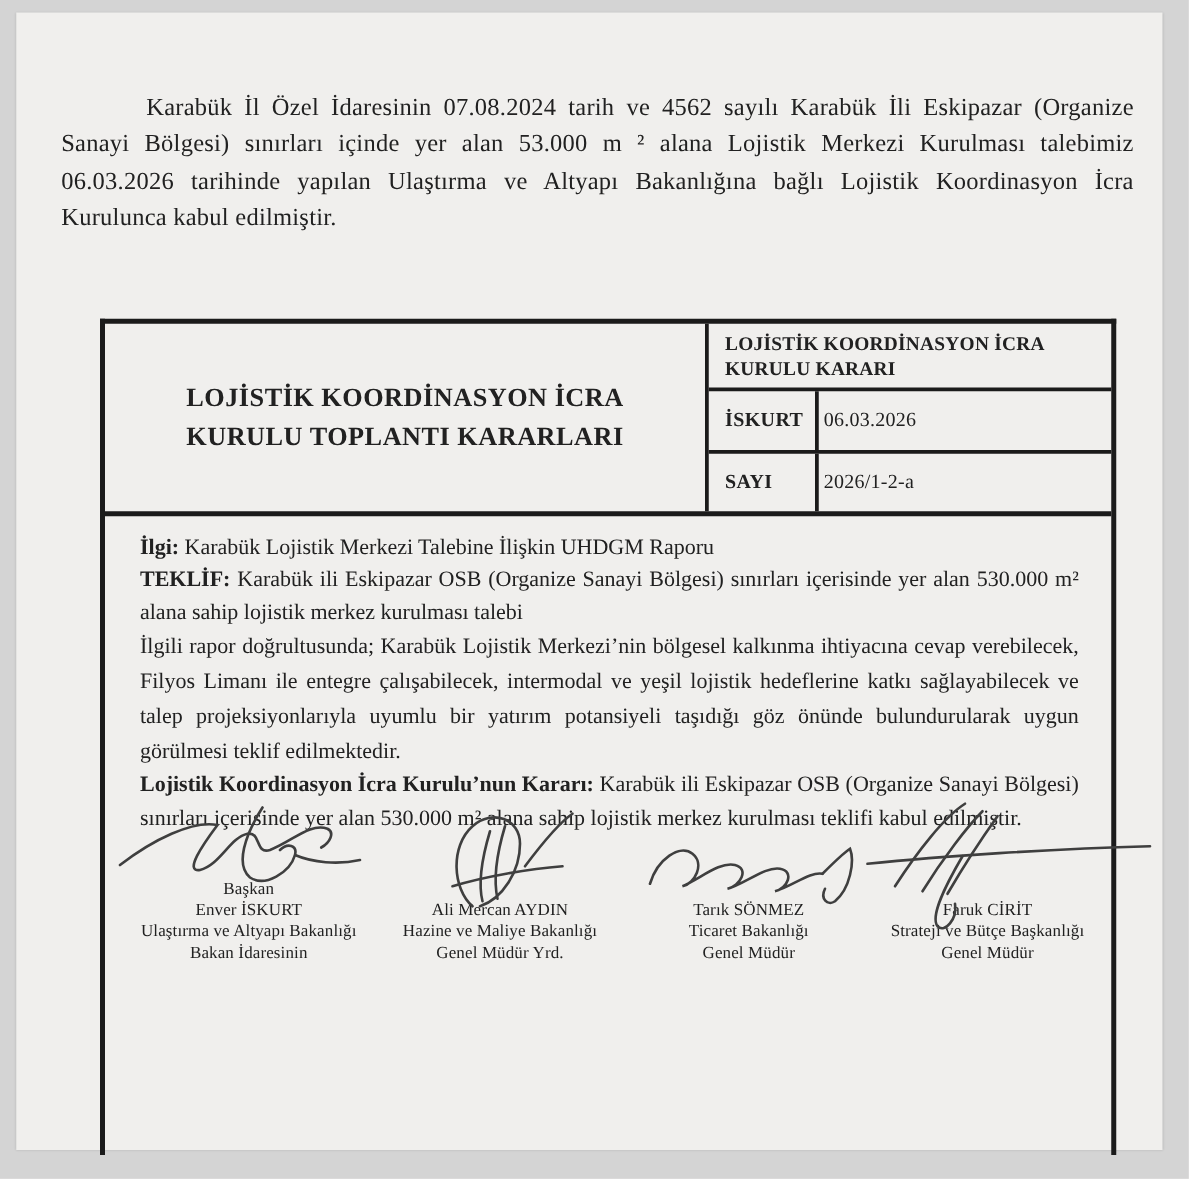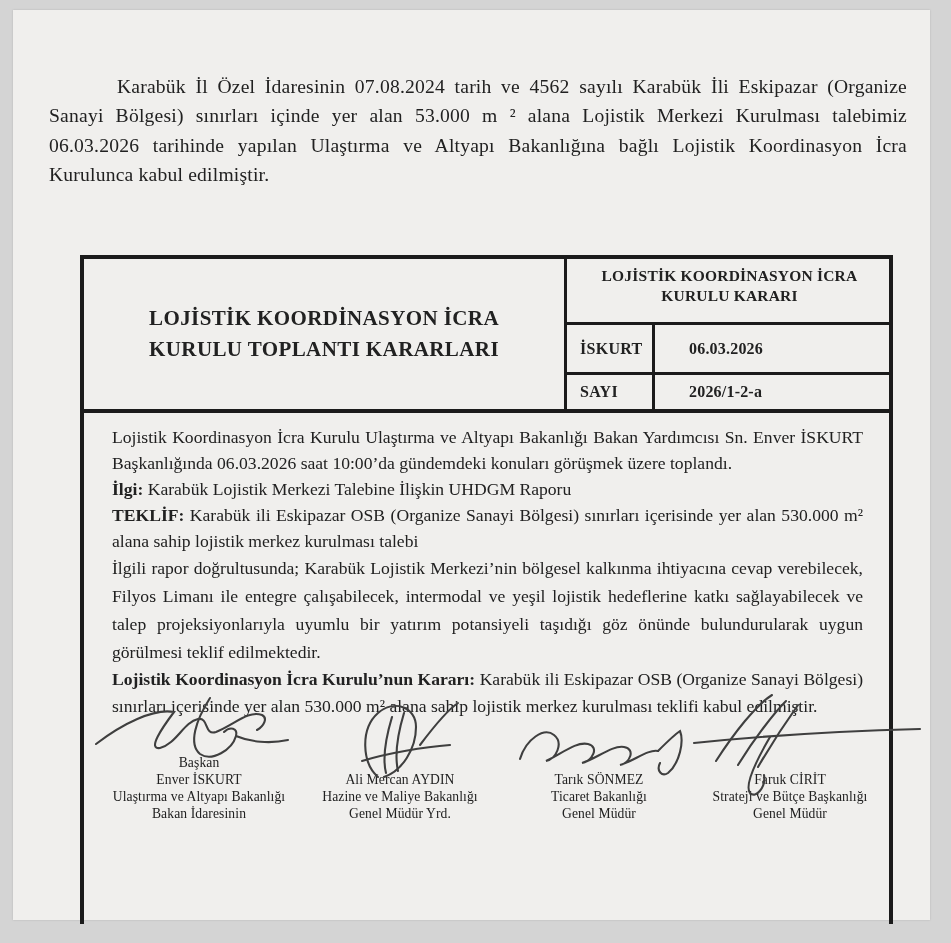--- a/index.html
+++ b/index.html
@@ -38,34 +38,34 @@
     display:flex;height:150px;border-bottom:4px solid var(--line);
   }
   .t-title{
     width:483px;flex:0 0 483px;border-right:3px solid var(--line);
     display:flex;align-items:center;justify-content:center;text-align:center;
     font-weight:bold;font-size:21px;line-height:31px;letter-spacing:.4px;
     padding:0 28px;box-sizing:border-box;
   }
   .t-meta{flex:1;display:flex;flex-direction:column;}
   .t-meta-row1{
-    height:66px;border-bottom:3px solid var(--line);
+    height:54px;border-bottom:3px solid var(--line);
     font-weight:bold;font-size:15.5px;line-height:20px;
-    padding:7px 10px 0 13px;box-sizing:border-box;letter-spacing:.2px;text-align:center;
+    padding:7px 10px 0 13px;box-sizing:border-box;letter-spacing:.2px;
   }
   .t-meta-row{display:flex;border-bottom:3px solid var(--line);height:47px;}
   .t-meta-row:last-child{border-bottom:none;flex:1;}
   .t-meta-label{
     width:88px;flex:0 0 88px;border-right:3px solid var(--line);
     display:flex;align-items:center;padding-left:13px;box-sizing:border-box;
     font-weight:bold;font-size:16px;letter-spacing:.3px;
   }
   .t-meta-value{
-    flex:1;display:flex;align-items:center;padding-left:34px;
-    font-weight:bold;font-size:16px;letter-spacing:.2px;
+    flex:1;display:flex;align-items:center;padding-left:4px;
+    font-weight:normal;font-size:16px;letter-spacing:.2px;
   }
   
   .tbody{
     padding:11px 26px 0 28px;
     font-size:17.6px;line-height:26px;
   }
   .tbody p{margin:0;text-align:justify;}
   .p-opening{margin-top:2px;}
   .p-ilgi{margin-top:13px;text-align:left !important;}
   .p-teklif{margin-top:14px;}
@@ -108,21 +108,20 @@
           <div class="t-meta-value">06.03.2026</div>
         </div>
         <div class="t-meta-row">
           <div class="t-meta-label">SAYI</div>
           <div class="t-meta-value">2026/1-2-a</div>
         </div>
       </div>
     </div>
 
     <div class="tbody">
-      <p class="p-opening">Lojistik Koordinasyon İcra Kurulu Ulaştırma ve Altyapı Bakanlığı Bakan Yardımcısı Sn. Enver İSKURT Başkanlığında 06.03.2026 saat 10:00’da gündemdeki konuları görüşmek üzere toplandı.</p>
 
       <p class="p-ilgi"><b class="lead">İlgi:</b> <span>Karabük Lojistik Merkezi Talebine İlişkin UHDGM Raporu</span></p>
 
       <p class="p-teklif"><b class="lead">TEKLİF:</b> <span>Karabük ili Eskipazar OSB (Organize Sanayi Bölgesi) sınırları içerisinde yer alan 530.000 m² alana sahip lojistik merkez kurulması talebi</span></p>
 
       <p class="p-assess">İlgili rapor doğrultusunda; Karabük Lojistik Merkezi’nin bölgesel kalkınma ihtiyacına cevap verebilecek, Filyos Limanı ile entegre çalışabilecek, intermodal ve yeşil lojistik hedeflerine katkı sağlayabilecek ve talep projeksiyonlarıyla uyumlu bir yatırım potansiyeli taşıdığı göz önünde bulundurularak uygun görülmesi teklif edilmektedir.</p>
 
       <p class="p-karar"><b class="lead">Lojistik Koordinasyon İcra Kurulu’nun Kararı:</b> <span>Karabük ili Eskipazar OSB (Organize Sanayi Bölgesi) sınırları içerisinde yer alan 530.000 m² alana sahip lojistik merkez kurulması teklifi kabul edilmiştir.</span></p>
 
       <div class="sig-row">

